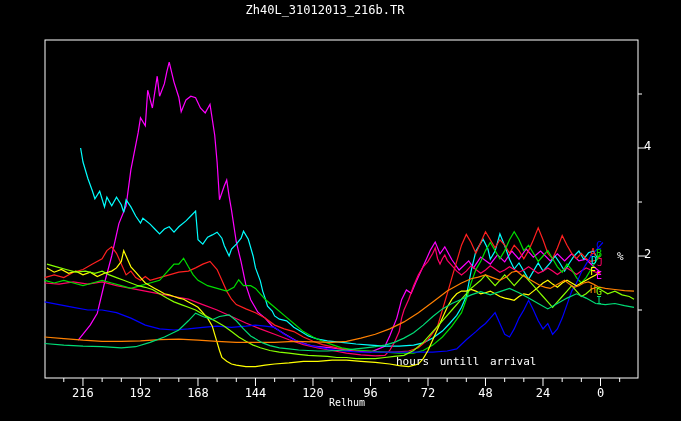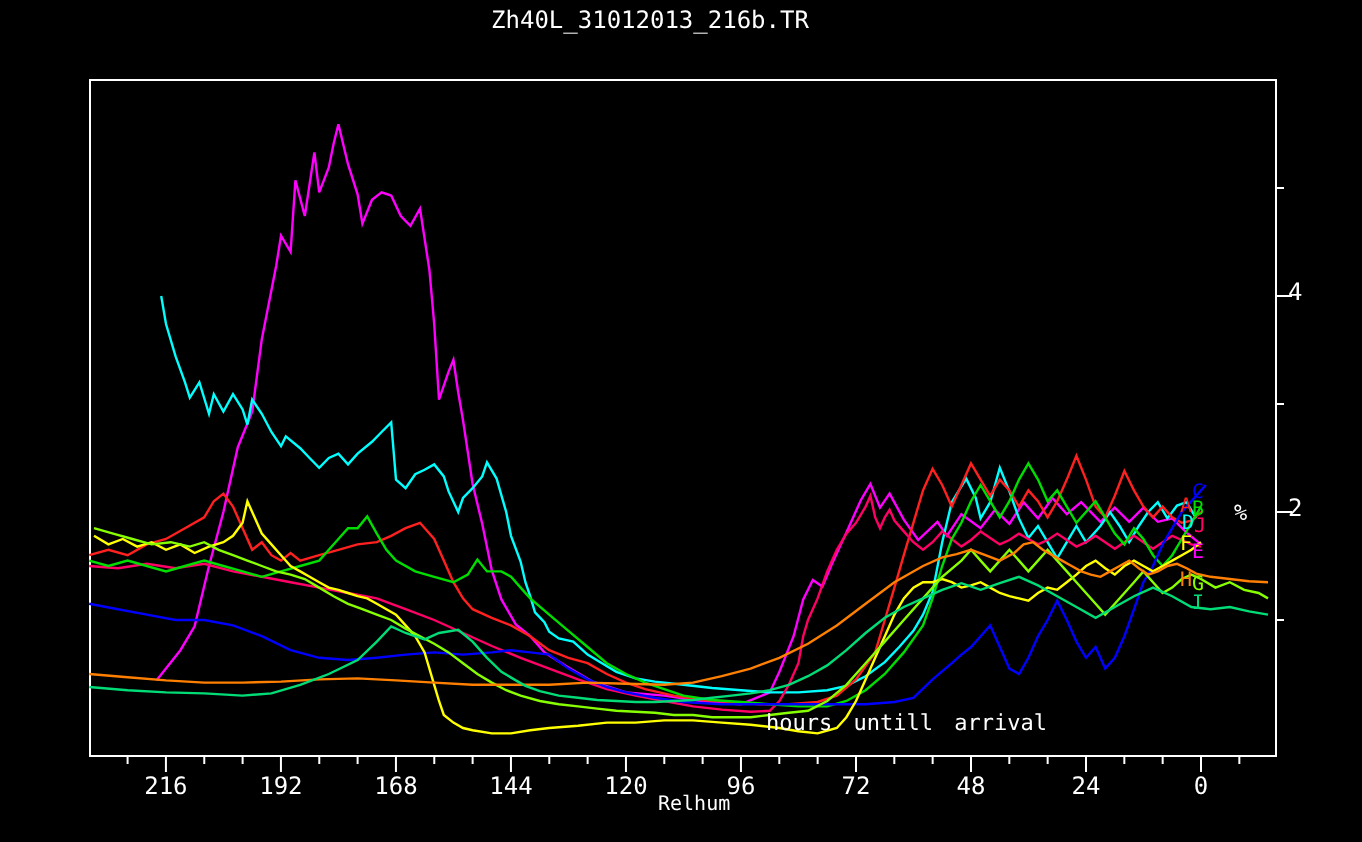--- a/index.html
+++ b/index.html
@@ -1,21 +1,21 @@
 <!DOCTYPE html>
 <html><head>
 <meta charset="utf-8">
 <style>
   html,body{margin:0;padding:0;background:#000;width:681px;height:421px;overflow:hidden;}
   #page{position:relative;width:681px;height:421px;background:#000;
         font-family:"DejaVu Sans Mono",monospace;color:#fff;}
   .t{position:absolute;white-space:pre;}
   #chart-title{top:3px;left:0;width:650px;text-align:center;font-size:12px;letter-spacing:0px;}
   #x-axis-label{top:397px;left:329px;font-size:10px;}
-  #hours-annotation{top:355px;left:383px;font-size:11px;word-spacing:4px;}
+  #hours-annotation{top:355px;left:396px;font-size:11px;word-spacing:4px;}
   #percent-label{top:250px;left:617px;font-size:11px;}
   svg{position:absolute;top:0;left:0;}
 </style>
 </head>
 <body>
 
 <div id="page">
   <div class="t" id="chart-title">Zh40L_31012013_216b.TR</div>
   <svg id="plot" width="681" height="421" viewBox="0 0 681 421">
       <rect x="45" y="40" width="593" height="338" fill="none" stroke="#fff" stroke-width="1"></rect>

